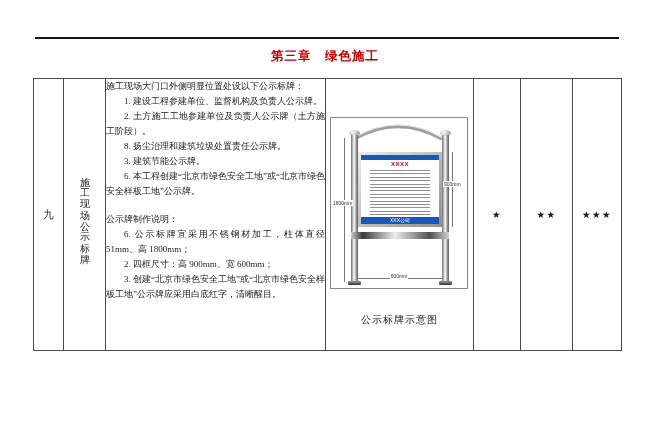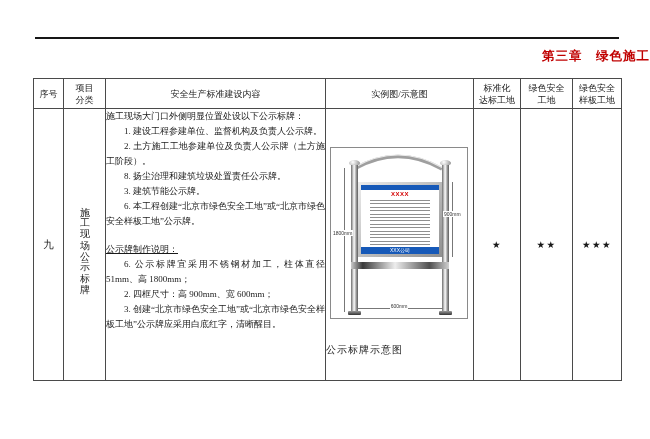--- a/index.html
+++ b/index.html
@@ -11,21 +11,21 @@
     font-family: "Liberation Serif", "DejaVu Serif", serif;
     color: #1a1a1a;
     overflow: hidden;
   }
   .top-rule {
     position: absolute; left: 35px; top: 37px;
     width: 584px; height: 2px; background: #161616;
   }
   .title {
     position: absolute; top: 48px; left: 0; width: 100%;
-    margin: 0; text-align: right;
+    margin: 0; text-align: center;
     font-size: 12.5px; font-weight: bold; letter-spacing: 1px;
     color: #c00000;
   }
   table.std {
     position: absolute; left: 33px; top: 78px;
     width: 588px; border-collapse: collapse; table-layout: fixed;
     border: 1.5px solid #333;
   }
   table.std th, table.std td {
     border: 1px solid #4a4a4a; padding: 0;
@@ -41,21 +41,21 @@
     display: inline-block;
     writing-mode: vertical-rl; text-orientation: upright;
     letter-spacing: 11px; font-size: 10px; line-height: 1;
   }
   td.content {
     vertical-align: top; padding: 8px 7px 0 7px;
     font-size: 9px; line-height: 15px; text-align: justify;
   }
   td.content p { margin: 0; }
   td.content p.ind { text-indent: 2em; }
-  td.content p.gap { margin-top: 13px; text-decoration: underline; }
+  td.content p.gap { margin-top: 13px; }
   td.figure-cell { position: relative; vertical-align: top; }
   .fig-box {
     position: absolute; left: 4px; top: 38px; width: 138px; height: 172px;
     border: 1px solid #8a8a8a; background: #fff;
   }
   .arch-svg { position: absolute; left: 0; top: 0; }
   .post {
     position: absolute; top: 17px; width: 7px; height: 147px;
     background: linear-gradient(90deg,#6e6e6e 0%,#fdfdfd 45%,#9a9a9a 75%,#5c5c5c 100%);
   }
@@ -104,21 +104,21 @@
   .dim-label {
     position: absolute; font-size: 5px; line-height: 6px; color: #333;
     background: #fff; padding: 0 1px; font-family: "Liberation Sans", sans-serif;
   }
   .dim-label.left   { left: 1px;  top: 82px; }
   .dim-label.right  { left: 112px; top: 63px; }
   .dim-label.bottom { left: 0; top: 155px; width: 100%; text-align: center; background: transparent; }
   .dim-label.bottom span { background:#fff; padding: 0 1px; }
   .fig-caption {
     position: absolute; top: 234px; left: 0; width: 100%;
-    text-align: left; font-size: 10px; letter-spacing: 1px;
+    text-align: center; font-size: 10px; letter-spacing: 1px;
   }
   td.stars {
     text-align: center; vertical-align: middle;
     font-size: 9.5px; letter-spacing: 1.5px;
     font-family: "DejaVu Sans", sans-serif;
   }
   .page-num {
     position: absolute; top: 392px; left: 0; width: 100%;
     text-align: center; font-size: 8px; color: #444;
   }
@@ -136,33 +136,20 @@
     <colgroup>
       <col style="width:30px">
         <col style="width:42px">
         <col style="width:220px">
       <col style="width:148px">
         <col style="width:47px">
         <col style="width:52px">
         <col style="width:49px">
     </colgroup>
     <tbody>
-        <tr>
-      <th>序号</th>
-      <th>项目
-分类</th>
-      <th>安全生产标准建设内容</th>
-      <th>实例图/示意图</th>
-      <th>标准化
-达标工地</th>
-      <th>绿色安全
-工地</th>
-      <th>绿色安全
-样板工地</th>
-    </tr>
     <tr class="data-row">
       <td class="serial">九</td>
       <td class="category">
         <span class="vert-text">施工现场公示标牌</span>
       </td>
       <td class="content">
         <p>施工现场大门口外侧明显位置处设以下公示标牌：</p>
         <p class="ind">1. 建设工程参建单位、监督机构及负责人公示牌。</p>
         <p class="ind">2. 土方施工工地参建单位及负责人公示牌（土方施工阶段）。</p>
         <p class="ind">8. 扬尘治理和建筑垃圾处置责任公示牌。</p>

